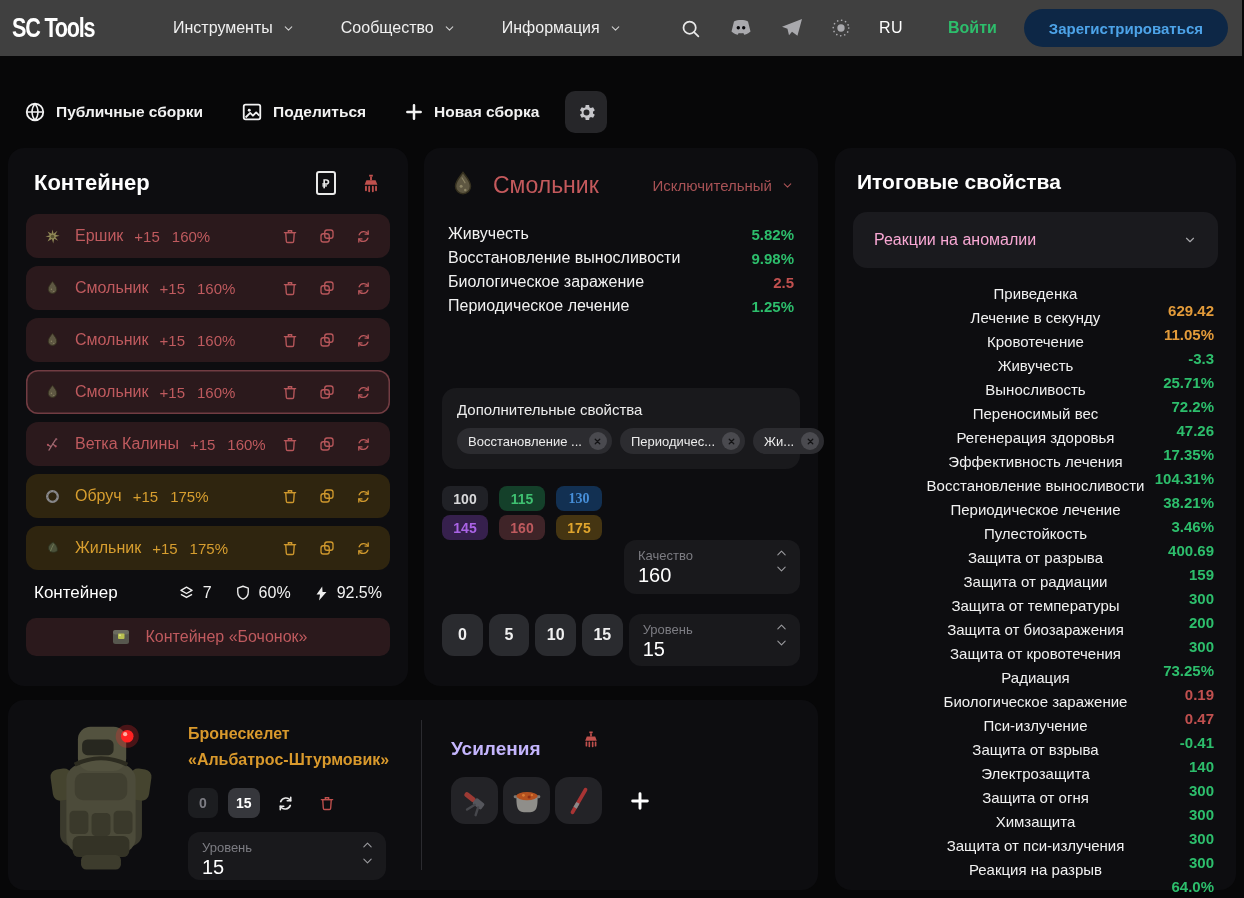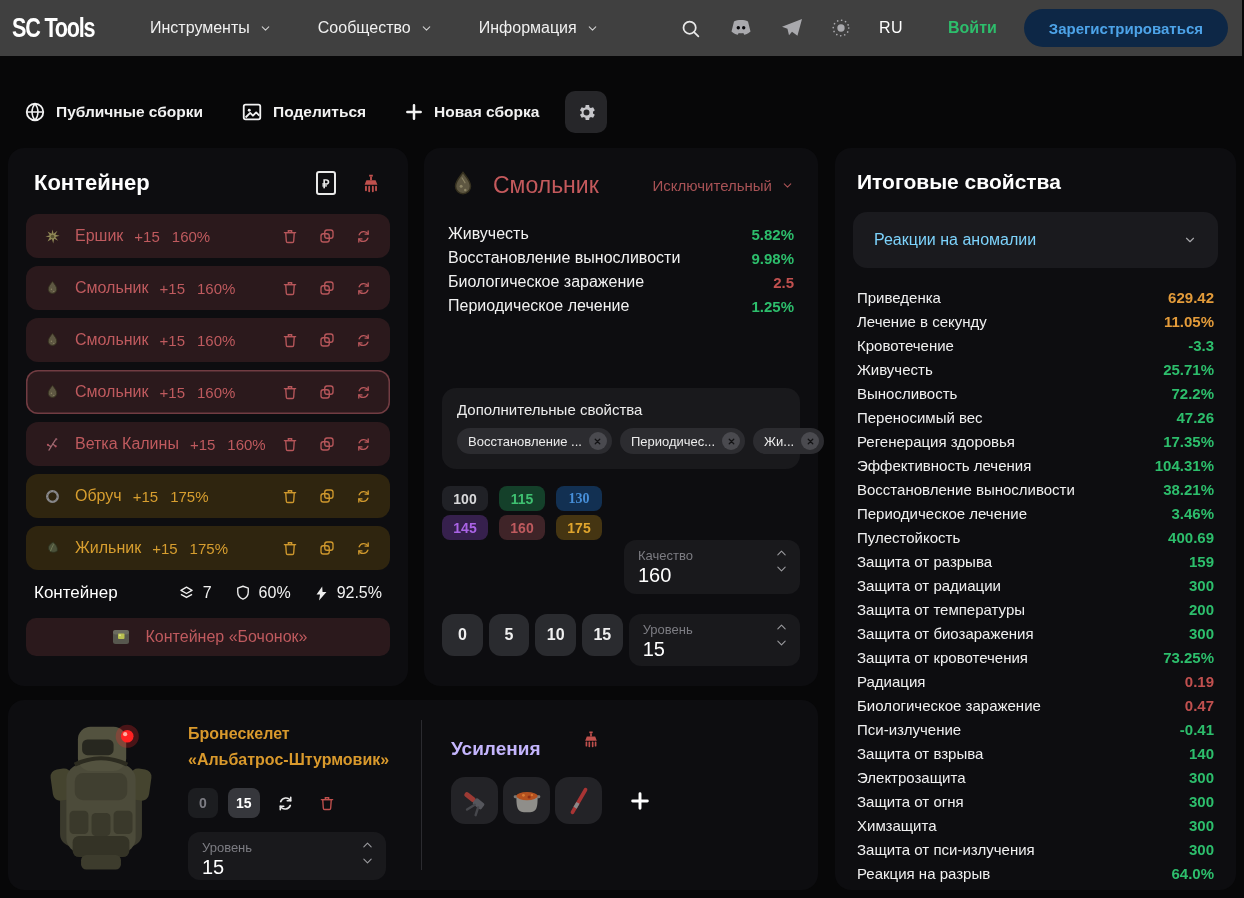--- a/index.html
+++ b/index.html
@@ -3,21 +3,21 @@
 <meta charset="utf-8">
 <style>
   * { margin:0; padding:0; box-sizing:border-box; }
   html,body { width:1244px; height:898px; background:#070708; font-family:"Liberation Sans", sans-serif; overflow:hidden; color:#ececec; }
   svg { display:block; }
   .ic { display:inline-flex; align-items:center; justify-content:center; flex:none; }
 
   
   .navbar { position:absolute; top:0; left:0; width:1242px; height:56px; display:flex; align-items:center; background:#404040; }
   .logo { margin-left:12px; font-size:27px; font-weight:800; letter-spacing:-1.5px; color:#fff; transform:scaleX(.8); transform-origin:left center; white-space:nowrap; }
-  .nav-menu { display:flex; gap:46px; margin-left:35px; }
+  .nav-menu { display:flex; gap:46px; margin-left:58px; }
   .nav-item { display:flex; align-items:center; gap:9px; font-size:16px; color:#f0f0f0; cursor:pointer; }
   .nav-item .chev { color:#cfcfcf; }
   .nav-right { margin-left:auto; display:flex; align-items:center; gap:27px; margin-right:14px; }
   .nav-ic { color:#a9a9ad; cursor:pointer; }
   .nav-ic.search { color:#e8e8e8; }
   .lang { font-size:16px; color:#fff; letter-spacing:.5px; }
   .login { font-size:16px; font-weight:600; margin-left:18px; }
   .register { height:38px; padding:0 25px; border:none; border-radius:19px; background:#0d2746; font-size:15px; font-weight:600; font-family:inherit; cursor:pointer; }
 
   
@@ -80,24 +80,24 @@
   .selectbox { position:relative; margin-left:auto; width:176px; height:54px; background:#19191c; border-radius:12px; padding:8px 14px; cursor:pointer; }
   .selectbox .slbl { font-size:13px; color:#7c7c82; }
   .selectbox .sval { font-size:20px; color:#fff; margin-top:1px; }
   .spin { position:absolute; right:13px; top:9px; display:flex; flex-direction:column; gap:8px; color:#9a9a9e; }
   .lrow { display:flex; gap:6px; margin-top:20px; }
   .lbtn { width:42px; height:42px; border:none; border-radius:12px; background:#2a2b2f; color:#f0f0f0; font-family:inherit; font-size:16px; font-weight:600; cursor:pointer; }
   .lrow .selectbox { height:52px; }
 
   
   .tot-title { font-size:21px; font-weight:700; color:#fff; margin:0 4px 18px 4px; }
-  .filter { height:56px; background:#1a1a1e; border-radius:14px; display:flex; align-items:center; padding:0 21px; font-size:16px; color:#7dd3fc; cursor:pointer; }
+  .filter { height:56px; background:#1a1a1e; border-radius:14px; display:flex; align-items:center; padding:0 21px; font-size:16px; color:#f9a8d4; cursor:pointer; }
   .filter .chev { margin-left:auto; color:#a5a5a9; }
   .tstats { margin-top:17px; padding:0 4px; }
-  .trow { display:flex; align-items:center; height:24px; }
+  .trow { display:flex; align-items:center; height:24px;flex-direction:column; }
   .tlbl { font-size:15px; color:#f1f1f1; }
   .tval { margin-left:auto; font-size:15px; font-weight:700; }
   .green { color:#2dbe6c; }
   .redv { color:#c1504f; }
   .orange { color:#e39b3a; }
 
   
   .armor-img { position:absolute; left:34px; top:10px; }
   .armor-info { position:absolute; left:180px; top:21px; width:220px; }
   .armor-name { font-size:16px; font-weight:600; color:#d9992c; line-height:26px; }

